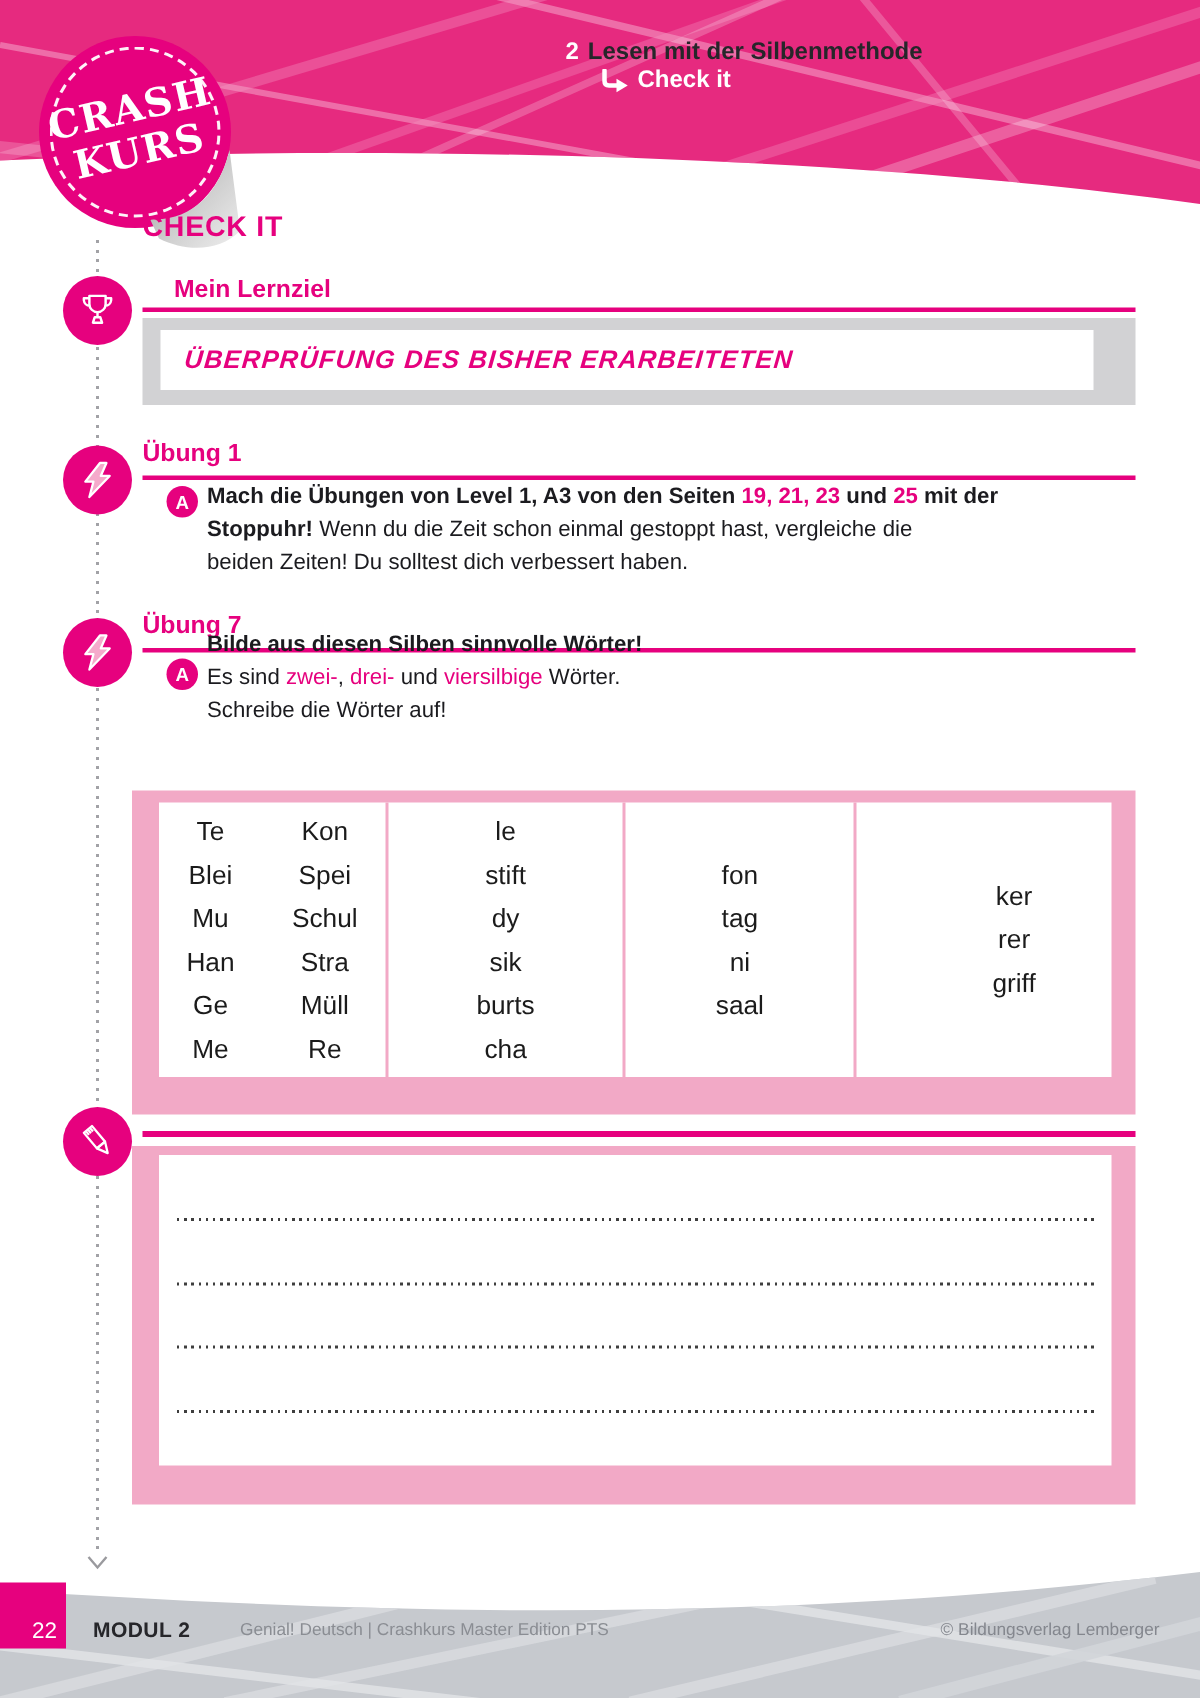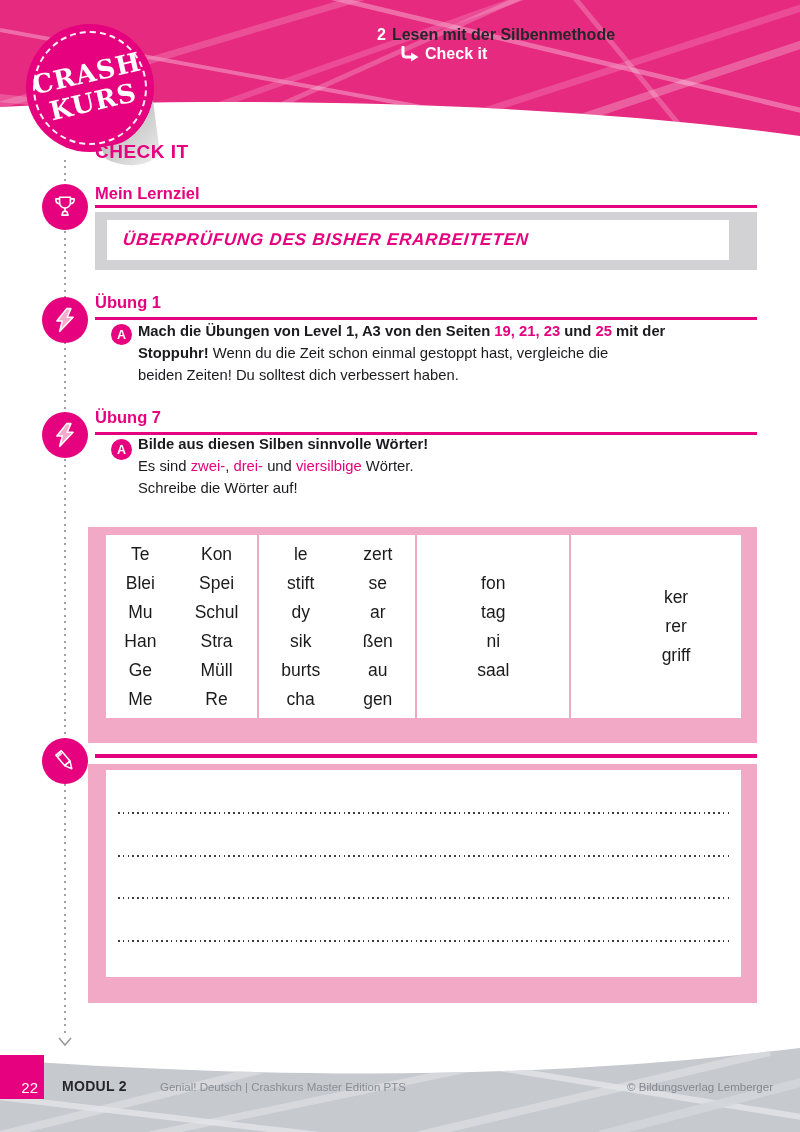--- a/index.html
+++ b/index.html
@@ -30,37 +30,37 @@
   .spine-end{position:absolute;left:57px;top:1037px;}
 
   
   .icon-circle{position:absolute;left:42px;width:46px;height:46px;border-radius:50%;
                background:#e6017e;display:flex;align-items:center;justify-content:center;}
   #icon-lernziel{top:184px;} #icon-u1{top:297px;} #icon-u2{top:412px;} #icon-pencil{top:738px;}
 
   .page-title{position:absolute;left:95px;top:141px;color:#e6017e;font-size:19px;
               font-weight:bold;letter-spacing:.5px;}
   .sec-label{position:absolute;left:95px;color:#e6017e;font-size:16.5px;font-weight:bold;}
-  #lbl-lernziel{top:184px;} #lbl-u1{top:293px;} #lbl-u2{top:408px;}
+  #lbl-lernziel{top:184px;margin-left:21px;} #lbl-u1{top:293px;} #lbl-u2{top:408px;}
   .rule{position:absolute;left:95px;width:662px;height:3px;background:#e6017e;}
   #rule-lernziel{top:205px;} #rule-u1{top:317px;} #rule-u2{top:432px;}
 
   
   .lz-box{position:absolute;left:95px;top:212px;width:662px;height:58px;background:#d2d2d4;}
   .lz-inner{position:absolute;left:12px;top:8px;width:622px;height:40px;background:#fff;
             display:flex;align-items:center;padding-left:16px;box-sizing:border-box;}
   .lz-goal{color:#e6017e;font-size:17px;font-weight:bold;font-style:italic;
            letter-spacing:.8px;transform:skewX(-5deg);}
 
   
   .a-badge{position:absolute;left:111px;width:21px;height:21px;border-radius:50%;background:#e6017e;
            color:#fff;font-size:12.5px;font-weight:bold;display:flex;align-items:center;justify-content:center;}
   #u1-a{top:324px;} #u2-a{top:439px;}
   .para{position:absolute;left:138px;width:606px;font-size:14.8px;line-height:21.8px;color:#1b1b1f;}
-  #u1-para{top:321px;} #u2-para{top:434px;}
+  #u1-para{top:321px;} #u2-para{top:420px;}
   .b{font-weight:bold;}
   .pk{color:#e6017e;text-align:center;}
 
   
   .syl-table{position:absolute;left:88px;top:527px;width:669px;height:216px;background:#f2a9c6;
              box-sizing:border-box;padding:8px 16px 25px 18px;}
   .syl-inner{width:100%;height:100%;background:#fff;display:flex;}
   .panel{display:flex;justify-content:space-evenly;align-items:center;box-sizing:border-box;
          border-right:2px solid #f2a9c6;gap:20px;}
   .panel:last-child{border-right:none;padding-left:40px;}
@@ -213,28 +213,20 @@
         </div>
       <div class="panel" style="width:160px">
           <div class="syll-col">
             <div class="syll">le</div>
             <div class="syll">stift</div>
             <div class="syll">dy</div>
             <div class="syll">sik</div>
             <div class="syll">burts</div>
             <div class="syll">cha</div>
           </div>
-          <div class="syll-col">
-            <div class="syll">zert</div>
-            <div class="syll">se</div>
-            <div class="syll">ar</div>
-            <div class="syll">ßen</div>
-            <div class="syll">au</div>
-            <div class="syll">gen</div>
-          </div>
         </div>
       <div class="panel" style="width:155px">
           <div class="syll-col">
             <div class="syll">fon</div>
             <div class="syll">tag</div>
             <div class="syll">ni</div>
             <div class="syll">saal</div>
           </div>
         </div>
       <div class="panel" style="width:171px">

